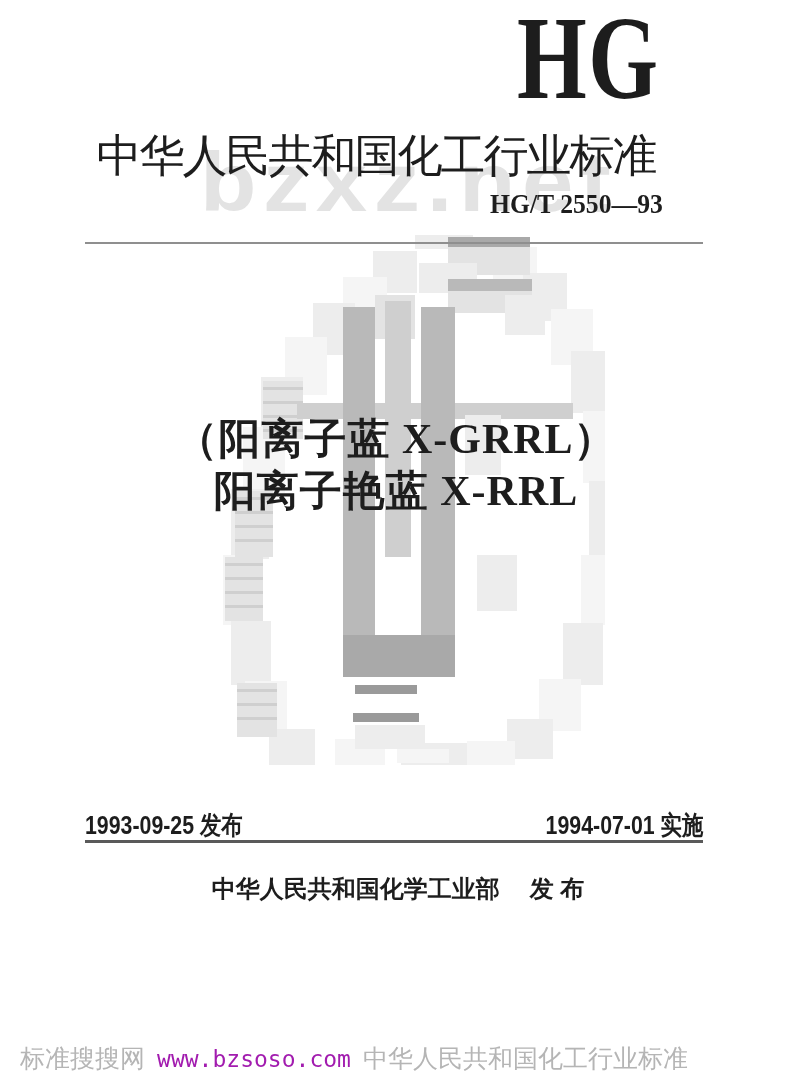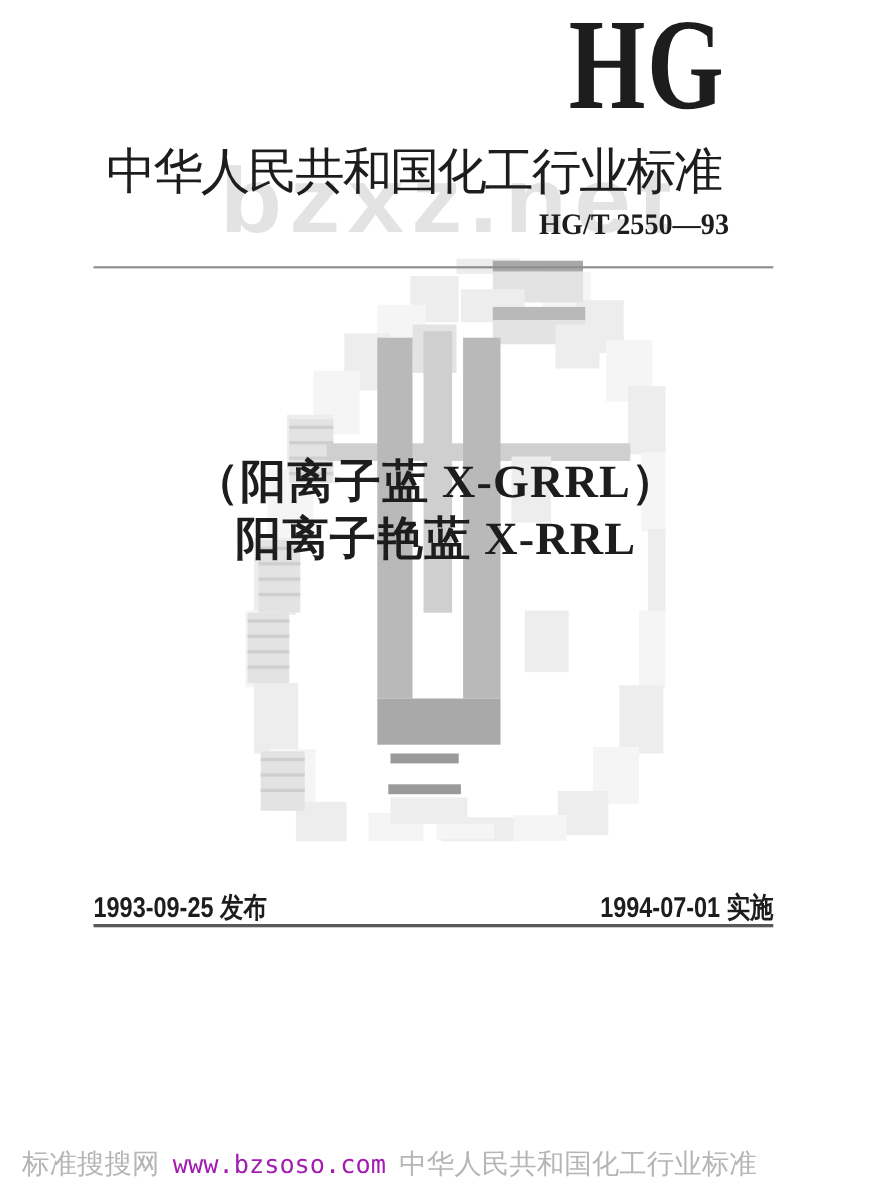--- a/index.html
+++ b/index.html
@@ -180,20 +180,24 @@
   <div class="main-title">
     <div>（阳离子蓝 X-GRRL）</div>
     <div>阳离子艳蓝 X-RRL</div>
   </div>
 
   <div class="date-issue">1993-09-25 发布</div>
   <div class="date-impl">1994-07-01 实施</div>
 
   <div class="rule rule-bottom"></div>
 
+  <div class="publisher-row">
+    <span>中华人民共和国化学工业部</span>
+    <span>发 布</span>
+  </div>
 
   <div class="footer-watermark">
     <span>标准搜搜网</span>
     <span class="url">www.bzsoso.com</span>
     <span>中华人民共和国化工行业标准</span>
   </div>
 
 </div>
 
 </body></html>

